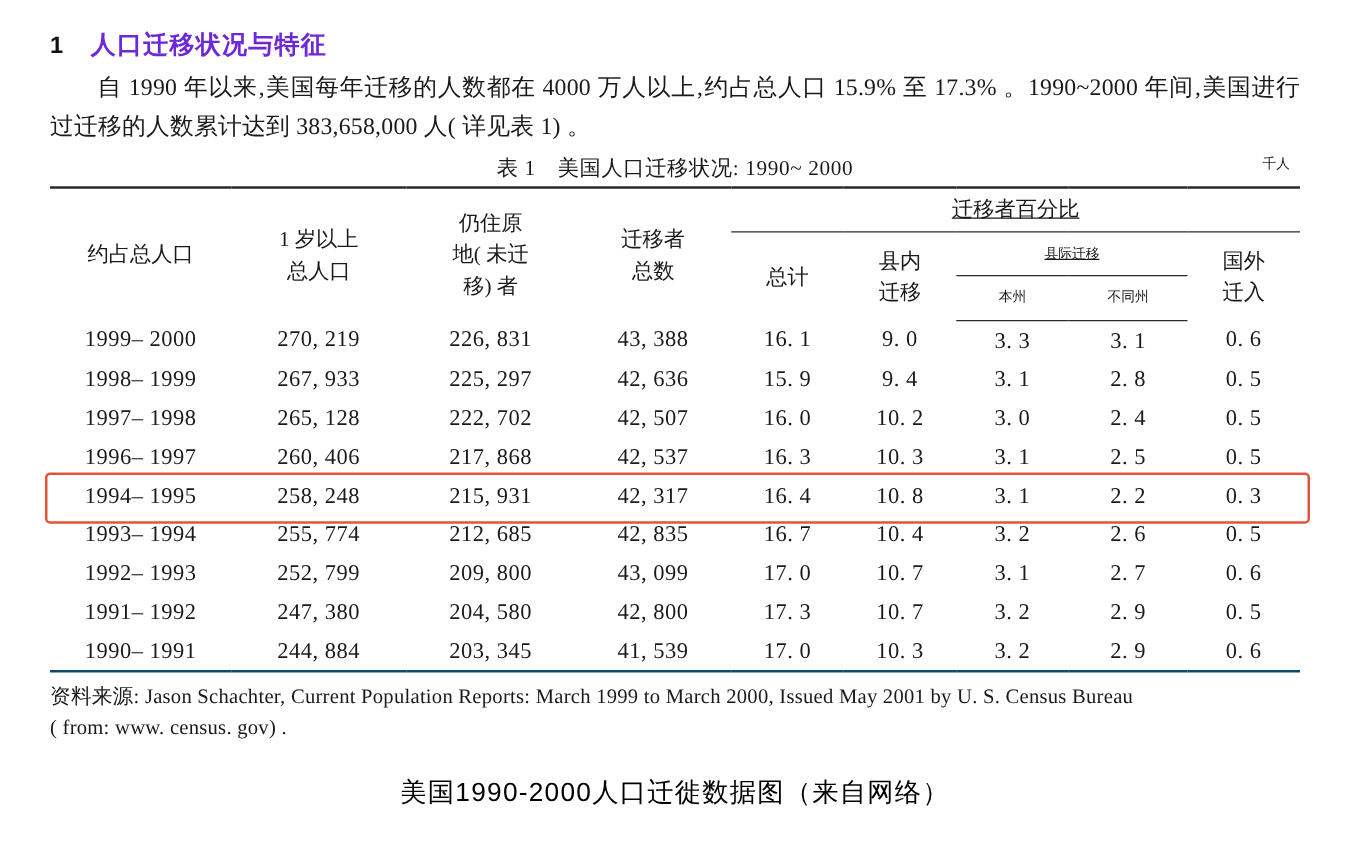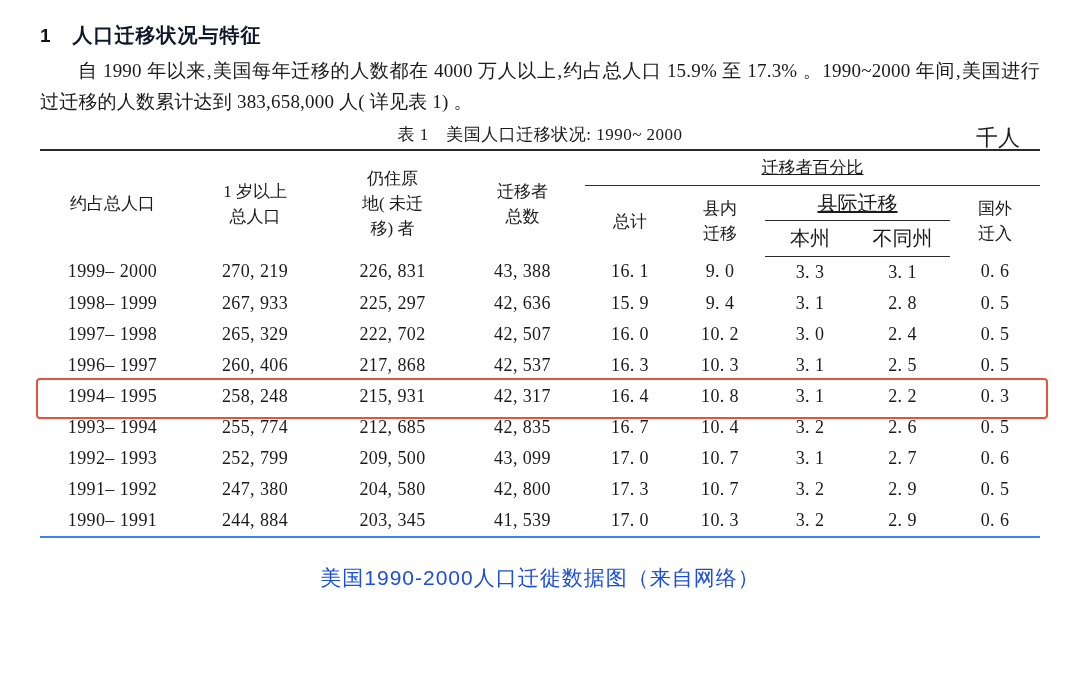--- a/index.html
+++ b/index.html
@@ -34,21 +34,21 @@
     font-family: "Liberation Sans", sans-serif;
     font-weight: bold;
     font-size: 19px;
     color: #111;
   }
   .section-title {
     font-family: "Liberation Sans", sans-serif;
     font-weight: bold;
     font-size: 20px;
     letter-spacing: 1px;
-    color: #0f172a;
+    color: #6d28d9;
   }
 
   
   .para {
     font-size: 19px;
     line-height: 31px;
     text-align: justify;
     text-indent: 2em;
     margin: 2px 0 6px 0;
     letter-spacing: 0.2px;
@@ -62,63 +62,63 @@
     margin-top: 2px;
     font-family: Liberation Serif, serif;
   }
   .tbl-caption {
     text-align: center;
     font-size: 17px;
     letter-spacing: 0.5px;
   }
   .tbl-unit {
     position: absolute;
-    right: 20px;
+    right: 8px;
     top: 0;
-    font-size: 22px;
+    font-size: 11px;
   }
 
   
   table.mig {
     width: 100%;
     border-collapse: collapse;
     font-size: 17px;
     table-layout: fixed;
   }
   table.mig td, table.mig th {
     text-align: center;
     font-weight: normal;
     padding: 0;
     vertical-align: middle;
     white-space: nowrap;
   }
   .rule-top td { border-top: 2px solid #2b2b2b; }
   .rule-mid td { border-bottom: 1.2px solid #2b2b2b; }
-  .rule-bot td { border-bottom: 2px solid #3b82f6; margin-top: 16px; }
+  .rule-bot td { border-bottom: 2px solid #0c4a6e; margin-top: 16px; }
 
   .hdr-cell {
     height: 104px;
     line-height: 25px;
     font-size: 17px;
     padding: 0 2px;
     white-space: normal;
   }
   .grp-cell {
     height: 34px;
     line-height: 34px;
     font-size: 17px;
   }
   .grp-span-line {
     border-bottom: 1.1px solid #2b2b2b;
     text-decoration: underline;
   }
   .sub-cell {
     height: 34px;
     line-height: 34px;
-    font-size: 20px;
+    font-size: 11px;
   }
   .hdr-tall2 {
     height: 70px;
     line-height: 25px;
     white-space: normal;
     font-size: 17px;
   }
   .data-row td {
     height: 31px;
     line-height: 31px;
@@ -140,21 +140,21 @@
     font-size: 16.5px;
     line-height: 25px;
     margin-top: 6px;
     letter-spacing: 0.2px;
   }
   .src .ln2 { display: block; }
 
   
   .fig-caption {
     text-align: center;
-    color: #1d4ed8;
+    color: #000000;
     font-family: "Liberation Sans", sans-serif;
     font-size: 21px;
     letter-spacing: 1px;
     margin-top: 26px;
   }
 </style>
 </head>
 <body>
 
 <div class="page">
@@ -239,21 +239,21 @@
         <td>225, 297</td>
         <td>42, 636</td>
         <td>15. 9</td>
         <td>9. 4</td>
         <td>3. 1</td>
         <td>2. 8</td>
         <td>0. 5</td>
       </tr>
       <tr class="data-row">
         <td>1997– 1998</td>
-        <td>265, 329</td>
+        <td>265, 128</td>
         <td>222, 702</td>
         <td>42, 507</td>
         <td>16. 0</td>
         <td>10. 2</td>
         <td>3. 0</td>
         <td>2. 4</td>
         <td>0. 5</td>
       </tr>
       <tr class="data-row">
         <td>1996– 1997</td>
@@ -284,21 +284,21 @@
         <td>42, 835</td>
         <td>16. 7</td>
         <td>10. 4</td>
         <td>3. 2</td>
         <td>2. 6</td>
         <td>0. 5</td>
       </tr>
       <tr class="data-row">
         <td>1992– 1993</td>
         <td>252, 799</td>
-        <td>209, 500</td>
+        <td>209, 800</td>
         <td>43, 099</td>
         <td>17. 0</td>
         <td>10. 7</td>
         <td>3. 1</td>
         <td>2. 7</td>
         <td>0. 6</td>
       </tr>
       <tr class="data-row">
         <td>1991– 1992</td>
         <td>247, 380</td>
@@ -320,16 +320,20 @@
         <td>3. 2</td>
         <td>2. 9</td>
         <td>0. 6</td>
       </tr>
     </tbody>
       </table>
 
     <div class="hl-box" style="left: -4px; top: 228.5px; width: 1008px; height: 37px;"></div>
   </div>
 
+  <div class="src">
+    <span>资料来源: Jason Schachter, Current Population Reports: March 1999 to March 2000, Issued May 2001 by U. S. Census Bureau</span>
+    <span class="ln2">( from: www. census. gov) .</span>
+  </div>
 
   <div class="fig-caption">美国1990-2000人口迁徙数据图（来自网络）</div>
 
 </div>
 
 </body></html>

